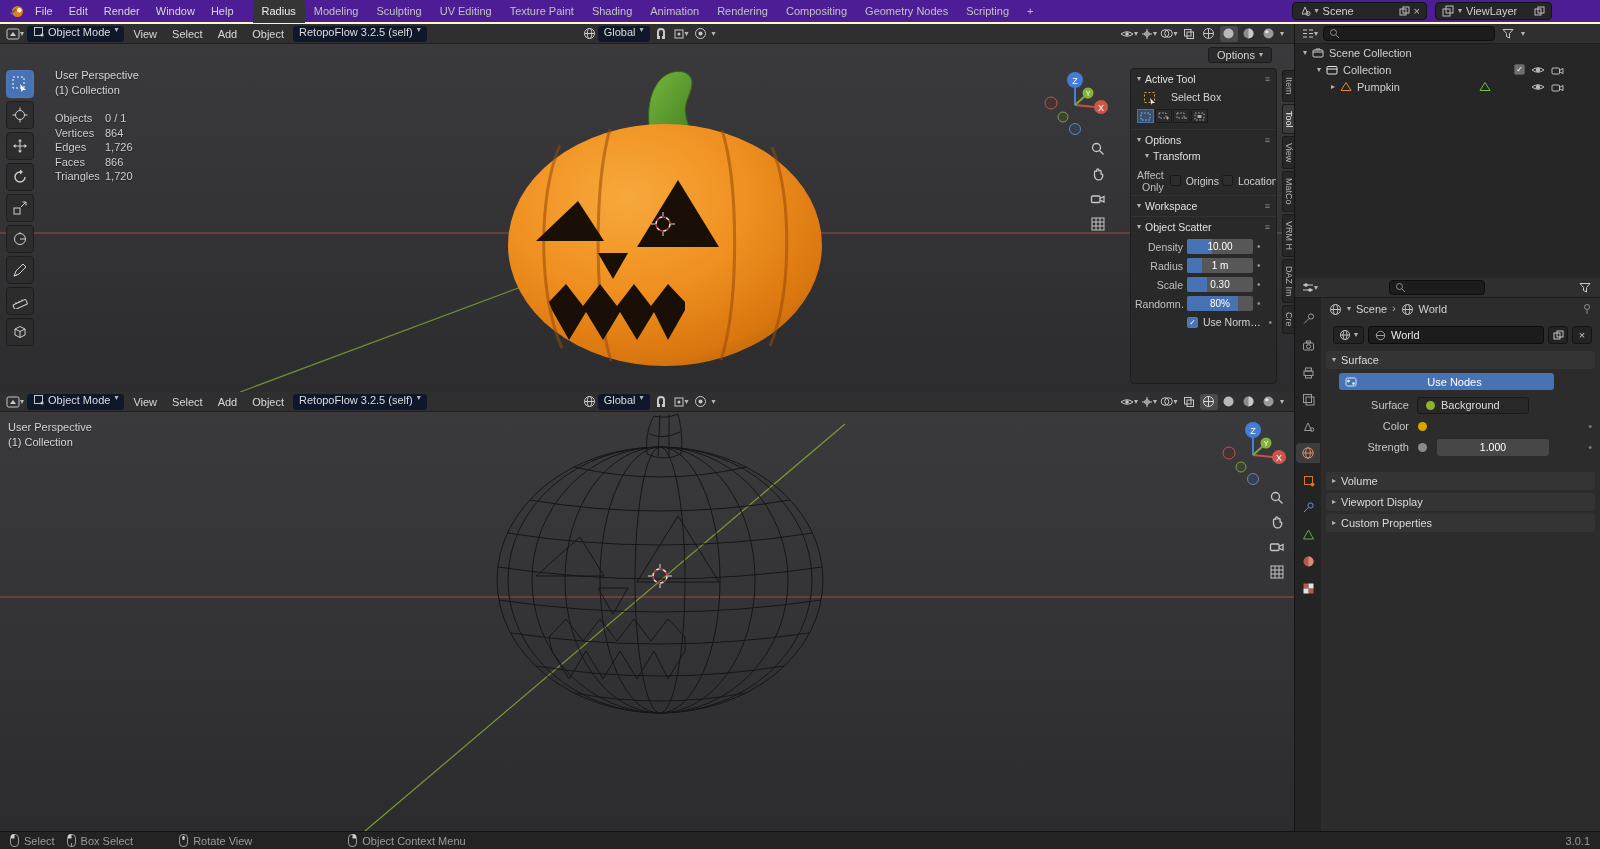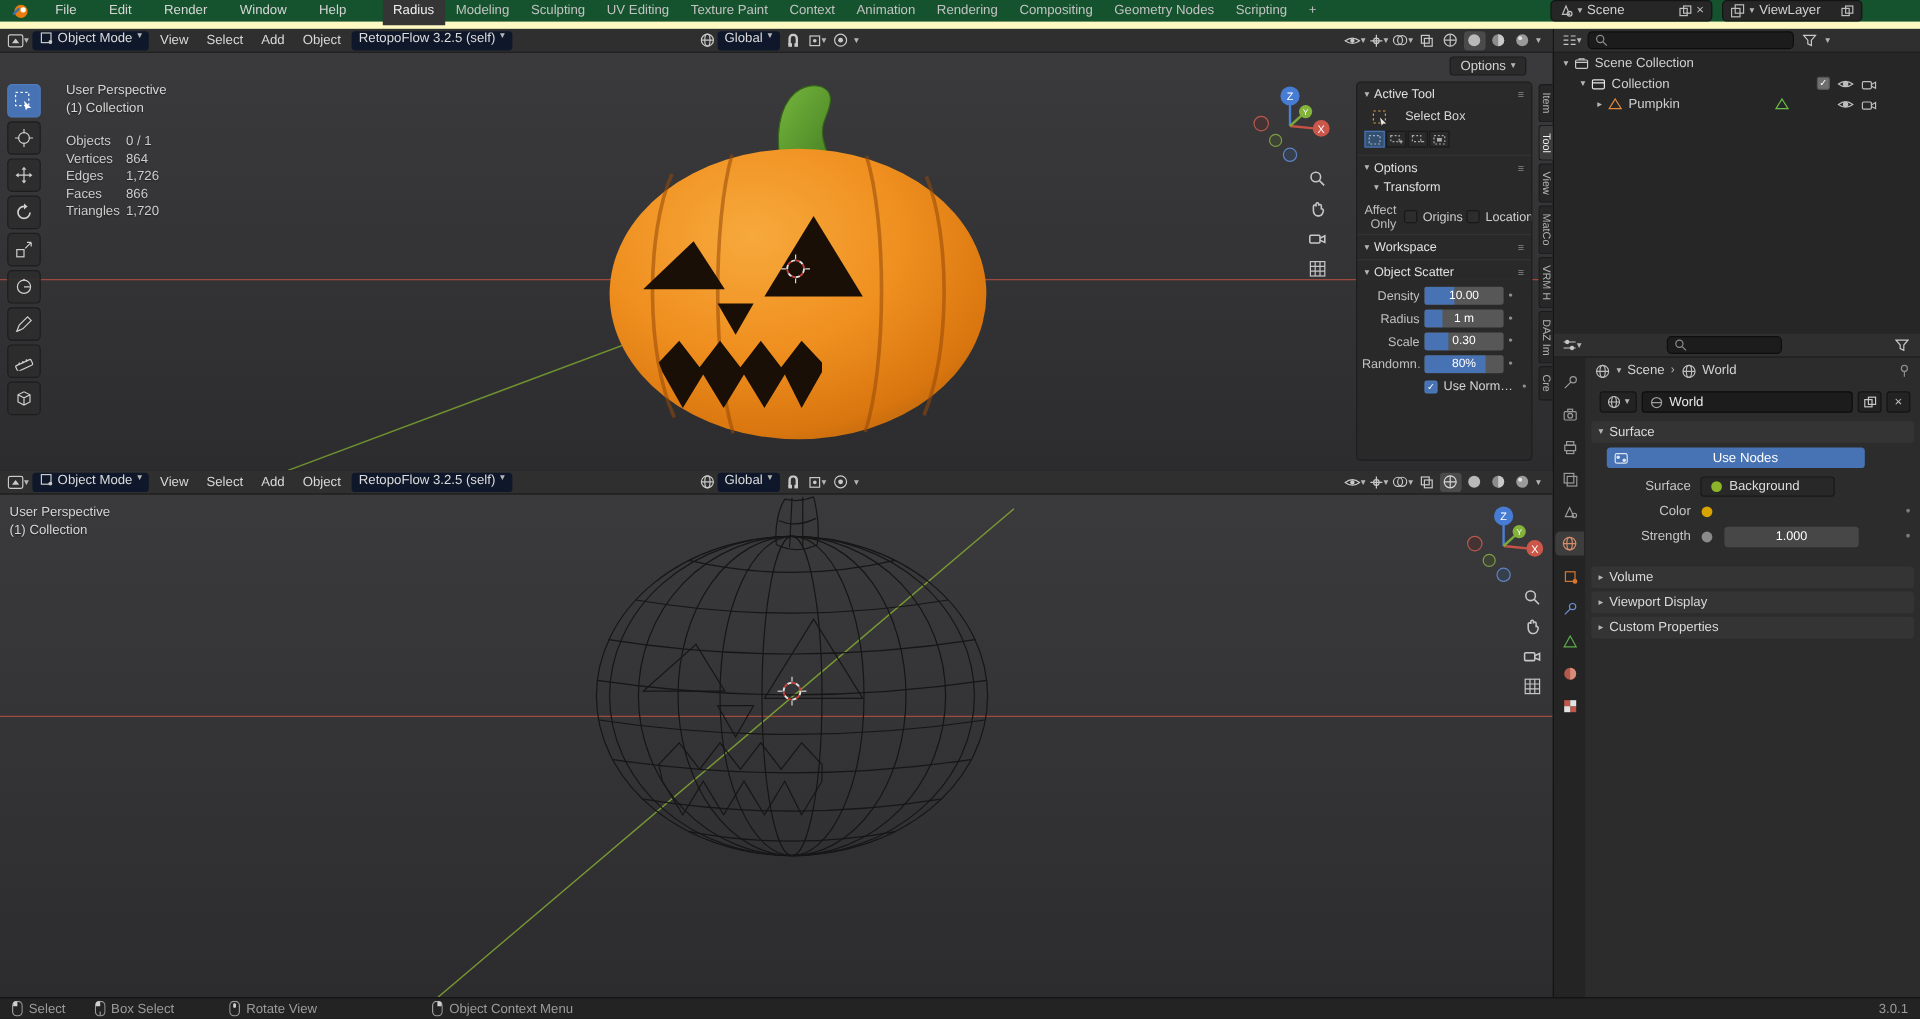--- a/index.html
+++ b/index.html
@@ -1,21 +1,21 @@
 <!DOCTYPE html>
 <html><head>
 <meta charset="utf-8">
 <style>
 *{box-sizing:border-box;margin:0;padding:0;user-select:none}
 html,body{width:1600px;height:849px}
 body{position:relative;background:#1f1f1f;font:11px "Liberation Sans",sans-serif;color:#d2d2d2;overflow:hidden}
 svg{display:block}
 .cv{font-size:8px;color:#b5b5b5;line-height:1}
 
-.topbar{position:absolute;left:0;top:0;right:0;height:24px;background:#14532d;border-bottom:6px solid #fef9c3;display:flex;align-items:center;padding:0 8px;gap:13px;z-index:30}
+.topbar{position:absolute;left:0;top:0;right:0;height:24px;background:#4c1d95;border-bottom:2px solid #fef9c3;display:flex;align-items:center;padding:0 8px;gap:2px;z-index:30}
 .tb-menu{padding:2px 7px;border-radius:3px;color:#d6d6d6}
 .tabs{display:flex;align-items:stretch;height:24px;margin-left:10px}
 .tab{display:flex;align-items:center;padding:0 9px;color:#c2c2c2;border-radius:5px 5px 0 0;white-space:nowrap}
 .tab.active{background:#353535;color:#efefef}
 .tb-right{margin-left:auto;display:flex;gap:8px;margin-right:40px}
 .tb-field{display:flex;align-items:center;gap:4px;background:#262626;border:1px solid #141414;border-radius:4px;height:18px;padding:0 6px}
 
 .vp{position:absolute;left:0;width:1294px}
 #vp-top{top:24px;height:368px}
 #vp-bot{top:392px;height:439px}
@@ -115,21 +115,21 @@
   <span class="tb-menu">Edit</span>
   <span class="tb-menu">Render</span>
   <span class="tb-menu">Window</span>
   <span class="tb-menu">Help</span>
   <nav class="tabs">
     <span class="tab active">Radius</span>
     <span class="tab">Modeling</span>
     <span class="tab">Sculpting</span>
     <span class="tab">UV Editing</span>
     <span class="tab">Texture Paint</span>
-    <span class="tab">Context</span>
+    <span class="tab">Shading</span>
     <span class="tab">Animation</span>
     <span class="tab">Rendering</span>
     <span class="tab">Compositing</span>
     <span class="tab">Geometry Nodes</span>
     <span class="tab">Scripting</span>
     <span class="tab">+</span>
   </nav>
   <div class="tb-right">
     <span class="tb-field">
       <svg width="12" height="12">
@@ -1018,21 +1018,21 @@
 </aside>
 
 <footer class="statusbar">
   <span class="hint">
     <svg width="9" height="13">
         <rect x="0.5" y="0.5" width="8" height="12" rx="3.5" fill="none" stroke="#9a9a9a"></rect>
         <path d="M1,1.5 a3.5,3.5 0 0 1 3.5,-1 v4 h-3.5 z" fill="#d0d0d0"></path>
       </svg>
     <span>Select</span>
   </span>
-  <span class="hint" style="margin-left:24px">
+  <span class="hint" style="margin-left:12px">
     <svg width="9" height="13">
         <rect x="0.5" y="0.5" width="8" height="12" rx="3.5" fill="none" stroke="#9a9a9a"></rect>
         <path d="M1,1.5 a3.5,3.5 0 0 1 3.5,-1 v4 h-3.5 z" fill="#d0d0d0"></path>
         <path d="M4.5,9 v3" stroke="#9a9a9a"></path>
       </svg>
     <span>Box Select</span>
   </span>
   <span class="hint" style="margin-left:46px">
     <svg width="9" height="13">
         <rect x="0.5" y="0.5" width="8" height="12" rx="3.5" fill="none" stroke="#9a9a9a"></rect>

